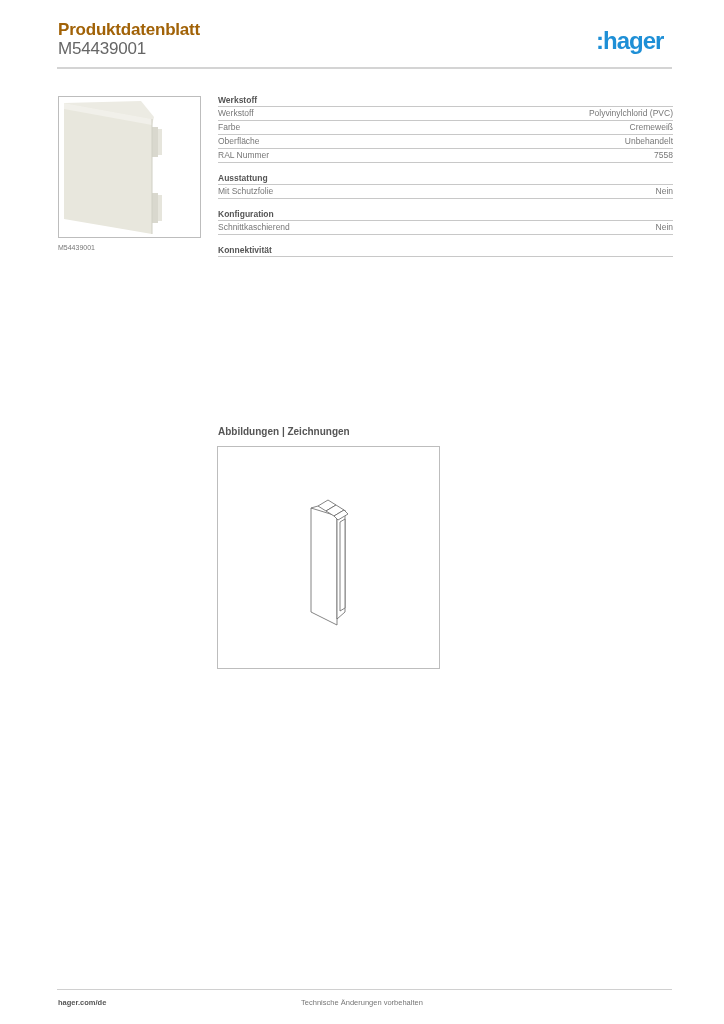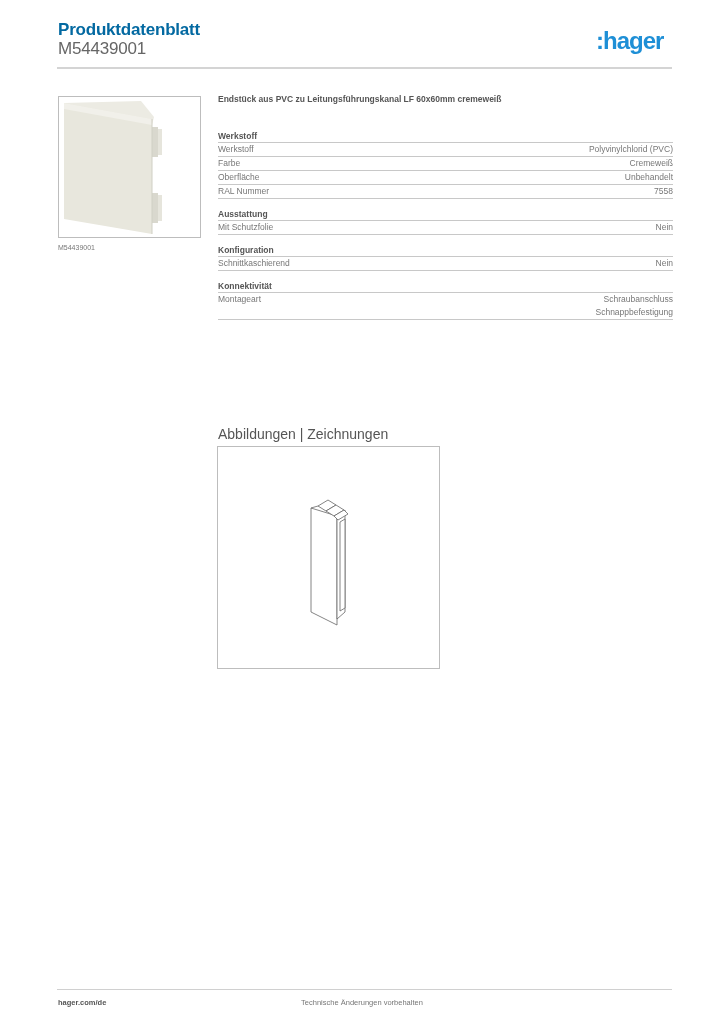--- a/index.html
+++ b/index.html
@@ -1,38 +1,38 @@
 <!DOCTYPE html>
 <html><head>
 <meta charset="utf-8">
 <style>
   * { box-sizing: border-box; margin: 0; padding: 0; }
   html, body { width: 724px; height: 1024px; background: #ffffff; }
   body { position: relative; font-family: "Liberation Sans", sans-serif; color: #555; overflow: hidden; }
 
-  .header-title { position: absolute; left: 58px; top: 20px; font-size: 17px; font-weight: bold; color: #0369a1; letter-spacing: -0.2px; }
+  .header-title { position: absolute; left: 58px; top: 20px; font-size: 17px; font-weight: bold; color: #a16207; letter-spacing: -0.2px; }
   .header-code { position: absolute; left: 58px; top: 39px; font-size: 17px; color: #666; letter-spacing: -0.2px; }
   .logo { position: absolute; left: 596px; top: 27px; font-size: 24px; font-weight: bold; color: #1e8fd6; letter-spacing: -1px; }
   .header-rule { position: absolute; left: 57px; top: 67px; width: 615px; height: 2px; background: #d4d4d4; }
 
   .product-frame { position: absolute; left: 58px; top: 96px; width: 143px; height: 142px; border: 1px solid #bdbdbd; background: #fff; }
   .product-frame svg { position: absolute; left: 0; top: 0; }
   .product-caption { position: absolute; left: 58px; top: 244px; font-size: 7px; color: #777; }
 
   .main { position: absolute; left: 218px; top: 94px; width: 455px; }
   .desc { font-size: 8.5px; font-weight: bold; color: #555; height: 36px; }
   .tech-title { font-size: 8.5px; font-weight: bold; color: #555; height: 25px; }
 
   .section { margin-bottom: 9px; }
   .section-title { font-size: 8.5px; font-weight: bold; color: #555; height: 13px; line-height: 13px; border-bottom: 1px solid #c8c8c8; }
   .row { display: flex; justify-content: space-between; font-size: 8.5px; color: #777; height: 14px; line-height: 13px; border-bottom: 1px solid #c8c8c8; }
   .row.multi { height: 27px; }
   .row .val { text-align: right; }
 
-  .figures-title { position: absolute; left: 218px; top: 426px; font-size: 14px; font-weight: normal; color: #555; }
+  .figures-title { position: absolute; left: 218px; top: 426px; font-size: 10px; font-weight: bold; color: #555; }
   .drawing-frame { position: absolute; left: 217px; top: 446px; width: 223px; height: 223px; border: 1px solid #bdbdbd; }
   .drawing-frame svg { position: absolute; left: 0; top: 0; }
 
   .footer-rule { position: absolute; left: 57px; top: 989px; width: 615px; height: 1px; background: #d0d0d0; }
   .footer-left { position: absolute; left: 58px; top: 998px; font-size: 7.5px; font-weight: bold; color: #555; text-align: right; }
   .footer-center { position: absolute; left: 0; width: 724px; text-align: center; top: 998px; font-size: 7.5px; color: #777; }
   .footer-right { position: absolute; right: 52px; top: 1042px; font-size: 7.5px; font-weight: bold; color: #555; }
 </style>
 </head>
 <body>
@@ -56,21 +56,20 @@
     <rect x="99" y="32" width="4" height="26" fill="#e6e5dc"></rect>
     <rect x="93" y="96" width="6" height="30" fill="#d9d8ce"></rect>
     <rect x="99" y="98" width="4" height="26" fill="#e6e5dc"></rect>
 
     <line x1="93" y1="22" x2="93" y2="137" stroke="#d0cfc4" stroke-width="1"></line>
   </svg>
 </div>
 <div class="product-caption">M54439001</div>
 
 <div class="main">
-  <div class="desc">Endstück aus PVC zu Leitungsführungskanal LF 60x60mm cremeweiß</div>
 
 
   <div class="section">
     <div class="section-title">Werkstoff</div>
     <div class="row">
       <span>Werkstoff</span>
       <span class="val">Polyvinylchlorid (PVC)</span>
     </div>
     <div class="row">
       <span>Farbe</span>
@@ -97,27 +96,20 @@
   <div class="section">
     <div class="section-title">Konfiguration</div>
     <div class="row">
       <span>Schnittkaschierend</span>
       <span class="val">Nein</span>
     </div>
   </div>
 
   <div class="section">
     <div class="section-title">Konnektivität</div>
-    <div class="row multi">
-      <span>Montageart</span>
-      <span class="val">
-        <span>Schraubanschluss</span><br>
-        <span>Schnappbefestigung</span>
-      </span>
-    </div>
   </div>
 </div>
 
 <div class="figures-title">Abbildungen | Zeichnungen</div>
 <div class="drawing-frame">
   <svg width="223" height="223" viewBox="0 0 223 223">
     <g fill="#fff" stroke="#666" stroke-width="0.8">
 
       <polygon points="93,61 119,69 119,178 93,165"></polygon>
 

